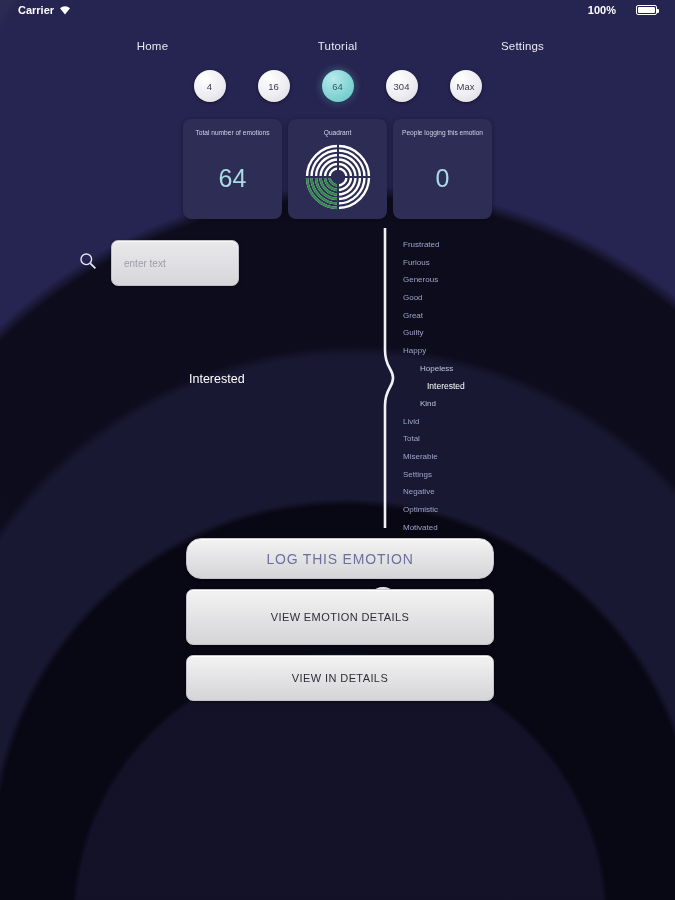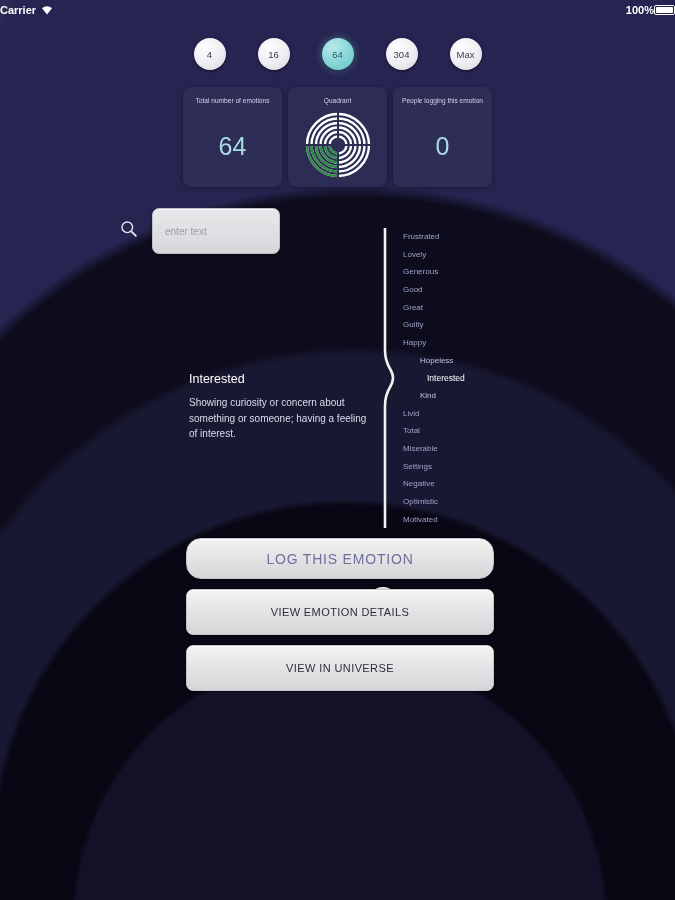--- a/index.html
+++ b/index.html
@@ -35,25 +35,25 @@
         background: linear-gradient(180deg,#2a2950 0%, rgba(42,41,80,0.25) 60%, rgba(0,0,0,0) 100%); }
 
   
   #app { position: absolute; inset: 0; }
 
   
   .statusbar {
     position: relative; height: 20px; width: 100%;
     display: flex; align-items: center;
     color: #fff; font-size: 11px; font-weight: bold;
-    padding: 0 0;
+    padding: 0 18px;
   }
   .sb-left { display:flex; align-items:center; gap:5px; }
   .sb-center { position:absolute; left:0; right:0; text-align:center; font-size:11px; }
-  .sb-right { margin-left:auto; display:flex; align-items:center; gap:0; position:relative; z-index:2;}
+  .sb-right { margin-left:auto; display:flex; align-items:center; gap:20px; position:relative; z-index:2;}
   .batt { width:21px; height:10px; border:1px solid #fff; border-radius:2px; position:relative; padding:1px;}
   .batt::after{content:"";position:absolute;right:-3px;top:3px;width:2px;height:4px;background:#fff;border-radius:0 1px 1px 0;}
   .batt i{display:block;height:100%;width:100%;background:#fff;border-radius:1px;}
   .wifi { width:12px; height:10px; position:relative; }
   .wifi svg { display:block; }
 
   
   .topnav {
     display: flex; margin-top: 20px; padding: 0 60px;
   }
@@ -96,42 +96,42 @@
   }
   .card-val {
     margin-top: auto; margin-bottom: auto;
     font-size: 25px; color: #a9dbe4; font-weight: 300;
   }
   .quad { margin-top: 6px; }
 
   
   .searchrow {
     display: flex; align-items: center; gap: 14px;
-    margin-top: 21px; padding-left: 120px;
+    margin-top: 21px; padding-left: 79px;
   }
   .search-icon { color: #e6e6f0; }
   .textfield {
     width: 128px; height: 46px; border-radius: 7px;
     background: linear-gradient(180deg,#e9e9ec 0%, #d7d7db 100%);
     border: 1px solid #bfbfc6;
     display: flex; align-items: center;
     padding: 0 12px;
     font-size: 10px; color: #9c9ca6;
     box-shadow: inset 0 1px 1px rgba(255,255,255,.8), 0 1px 3px rgba(0,0,0,.4);
   }
 
   
   .defblock { position: absolute; left: 189px; top: 372px; width: 178px; }
   .def-title { color:#fff; font-size: 12.5px; margin-bottom: 9px; }
   .def-body  { color:#dcdceb; font-size: 10px; line-height: 1.55; }
 
   
   .picker { position: absolute; left: 381px; top: 228px; width: 130px; height: 300px; }
   .track { position:absolute; left:0; top:0; width:14px; height:300px; }
-  .emotions { position:absolute; left:22px; top:0; width:110px; }
+  .emotions { position:absolute; left:22px; top:8px; width:110px; }
   .emo {
     font-size: 8px; color: #9ea3c9; line-height: 1;
     height: 17.7px; display:flex; align-items:center;
   }
   .emo.near { color:#bfc3e0; padding-left: 17px; }
   .emo.sel  { color:#ffffff; padding-left: 24px; font-size: 8.5px; }
   .thumb {
     position: absolute; left: -14px; top: 359px;
     width: 32px; height: 32px; border-radius: 50%;
     background: radial-gradient(circle at 36% 30%, #ffffff 0%, #e4e4ea 55%, #c8c8d2 100%);
@@ -145,21 +145,21 @@
   .btn {
     border-radius: 7px;
     background: linear-gradient(180deg,#f3f3f3 0%, #e2e2e4 55%, #d5d5d8 100%);
     border: 1px solid #c3c3c9;
     box-shadow: inset 0 1px 0 rgba(255,255,255,.95), 0 1px 3px rgba(0,0,0,.45);
     display:flex; align-items:center; justify-content:center;
     color:#2e2e38; font-size:11px; letter-spacing:.4px;
   }
   .btn-primary { height: 41px; font-size: 14px; color:#6f6f9e; letter-spacing:.8px;border-radius:15px; }
   .btnrow { display:flex; gap:8px; margin-top: 10px; }
-  .btn-half { flex:1; height: 46px; }
+  .btn-half { flex:1; height: 56px; }
   .btn-wide { height: 46px; margin-top: 10px; }
 </style>
 </head>
 <body>
 
 <div id="bg">
   <div class="topglow"></div>
   <div class="arc a1"></div>
   <div class="arc a2"></div>
   <div class="arc a3"></div>
@@ -180,20 +180,25 @@
       </span>
     </div>
     <div class="sb-right">
       <span>100%</span>
       <span class="batt">
           <i></i>
         </span>
     </div>
   </div>
 
+  <div class="topnav">
+    <div class="navitem">Home</div>
+    <div class="navitem">Tutorial</div>
+    <div class="navitem">Settings</div>
+  </div>
 
   <div class="scalerow">
     <div class="pill">4</div>
     <div class="pill">16</div>
     <div class="pill sel">64</div>
     <div class="pill">304</div>
     <div class="pill">Max</div>
   </div>
 
   <div class="cards">
@@ -245,31 +250,30 @@
       <svg width="18" height="18" viewBox="0 0 18 18" fill="none" stroke="#e6e6f0" stroke-width="1.4">
         <circle cx="7.3" cy="7.3" r="5.3"></circle>
           <line x1="11.3" y1="11.3" x2="16.4" y2="16.4" stroke-width="1.8"></line>
       </svg>
     </span>
     <div class="textfield" placeholder="enter text">enter text</div>
   </div>
 
   <div class="defblock">
     <div class="def-title">Interested</div>
-    <div class="def-body">Showing curiosity or concern about something or someone; having a feeling of interest.</div>
   </div>
 
   <div class="picker">
     <svg class="track" width="14" height="300" viewBox="0 0 14 300">
       <path d="M4 0 L4 122 C4 140 12 140 12 150 C12 160 4 160 4 178 L4 300" fill="none" stroke="#f2f2f6" stroke-width="2.6" stroke-linecap="round"></path>
     </svg>
 
     <div class="emotions">
       <div class="emo">Frustrated</div>
-      <div class="emo">Lovely</div>
+      <div class="emo">Furious</div>
       <div class="emo">Generous</div>
       <div class="emo">Good</div>
       <div class="emo">Great</div>
       <div class="emo">Guilty</div>
       <div class="emo">Happy</div>
       <div class="emo near">Hopeless</div>
       <div class="emo sel">Interested</div>
       <div class="emo near">Kind</div>
       <div class="emo">Livid</div>
       <div class="emo">Total</div>
@@ -288,16 +292,16 @@
         </svg>
       </span>
     </div>
   </div>
 
   <div class="actions">
     <div class="btn btn-primary">LOG THIS EMOTION</div>
     <div class="btnrow">
       <div class="btn btn-half">VIEW EMOTION DETAILS</div>
     </div>
-    <div class="btn btn-wide">VIEW IN UNIVERSE</div>
+    <div class="btn btn-wide">VIEW IN DETAILS</div>
   </div>
 
 </div>
 
 </body></html>

